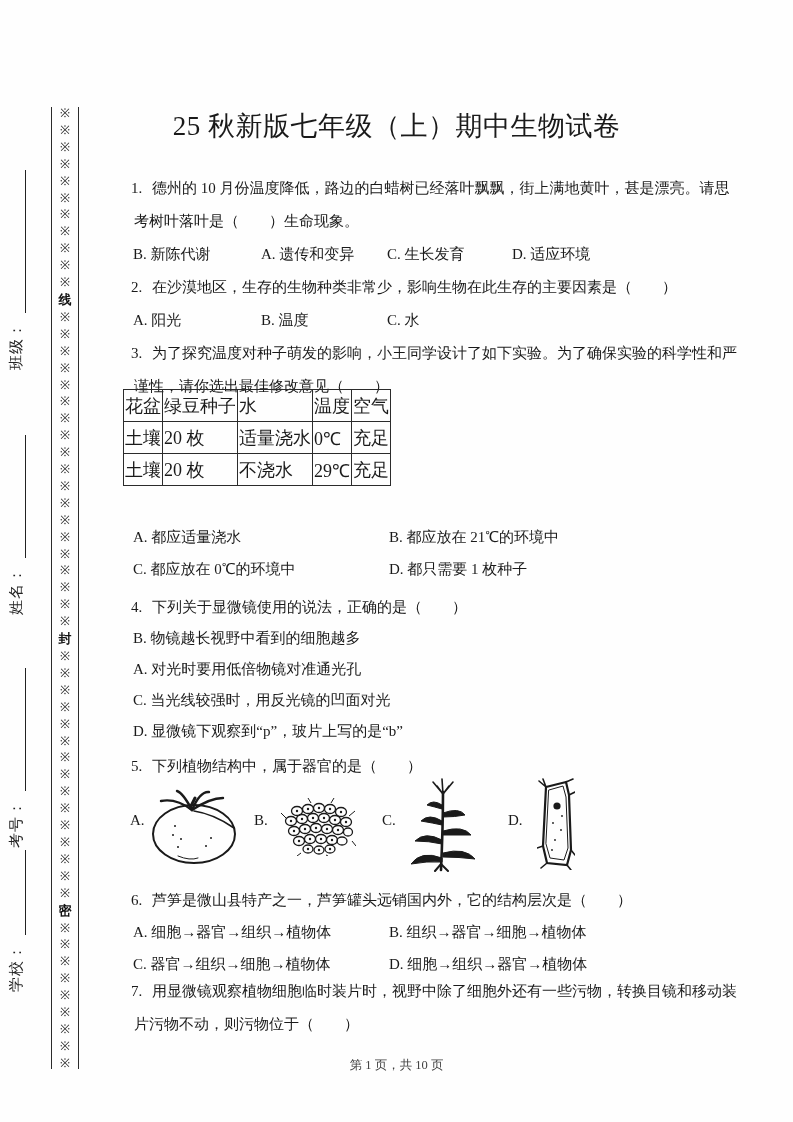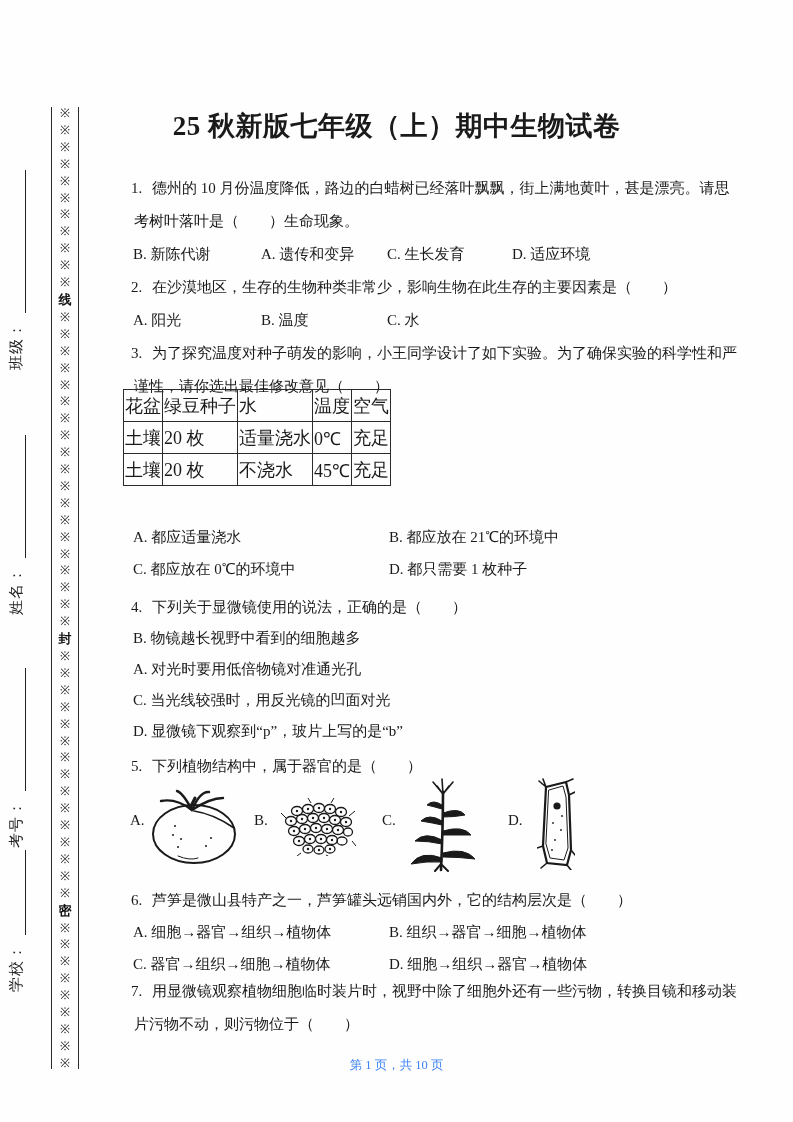--- a/index.html
+++ b/index.html
@@ -26,21 +26,21 @@
     position:absolute;top:0;left:0;height:24px;
     transform-origin:0 0;transform:rotate(-90deg) translateX(-100%);
     display:flex;align-items:center;gap:9px;
   }
   .fi-200{width:200px}.fi-180{width:180px}.fi-142{width:142px}
   .field-label{font-size:15px;white-space:nowrap;letter-spacing:1px;color:#222}
   .field-blank{flex:1;align-self:stretch;border-bottom:1.3px solid #222;margin-bottom:2px}
   
   .page-title{
     position:absolute;left:0;top:90px;width:793px;text-align:center;
-    font-size:27px;font-weight:bold;letter-spacing:0.5px;
+    font-size:27px;font-weight:normal;letter-spacing:0.5px;
   }
   .qblock{position:absolute;left:130px;width:577px;font-size:15px;line-height:33px}
   .qline{white-space:nowrap}
   .qnum{display:inline-block;width:21px;margin-left:1px}
   .cont{padding-left:4px}
   .opt4{display:grid;grid-template-columns:128px 126px 125px 1fr;padding-left:3px;white-space:nowrap}
   .opt2{display:grid;grid-template-columns:256px 1fr;padding-left:3px;white-space:nowrap}
   .optlist div{padding-left:3px;white-space:nowrap}
   #q1{top:172px}
   #q2{top:271px}
@@ -53,21 +53,21 @@
   
   .exp-table{position:absolute;left:123px;top:389px;border-collapse:collapse;table-layout:fixed;font-size:18px}
   .exp-table td{border:1.7px solid #2b2b2b;height:31px;padding:0 1px;white-space:nowrap;overflow:hidden}
   .c0{width:34px}.c1{width:61px}.c2{width:62px}.c3{width:33px}.c4{width:34px}
   
   .imgrow{position:absolute;left:123px;top:776px;width:577px;height:98px;font-size:15px}
   .imgrow .ilabel{position:absolute;top:36px}
   .ilabel-a{left:7px}.ilabel-b{left:131px}.ilabel-c{left:259px}.ilabel-d{left:385px}
   .fig{position:absolute}
   .fig-a{left:25px;top:10px}.fig-b{left:158px;top:22px}.fig-c{left:286px;top:2px}.fig-d{left:414px;top:2px}
-  .page-footer{position:absolute;left:0;top:1057px;width:793px;text-align:center;font-size:12.5px;color:#3b82f6}
+  .page-footer{position:absolute;left:0;top:1057px;width:793px;text-align:center;font-size:12.5px;color:#404040}
   svg{display:block}
 </style>
 </head>
 <body>
 
 <div class="seal-col">
     <span class="seal-sym">※</span>
     <span class="seal-sym">※</span>
     <span class="seal-sym">※</span>
     <span class="seal-sym">※</span>
@@ -191,21 +191,21 @@
     <td>土壤</td>
     <td>20 枚</td>
     <td>适量浇水</td>
     <td>0℃</td>
     <td>充足</td>
   </tr>
   <tr>
     <td>土壤</td>
     <td>20 枚</td>
     <td>不浇水</td>
-    <td>45℃</td>
+    <td>29℃</td>
     <td>充足</td>
   </tr>
 </tbody>
   </table>
 
 <section class="qblock" id="q3-options">
   <div class="opt2">
     <span>A. 都应适量浇水</span>
     <span>B. 都应放在 21℃的环境中</span>
   </div>

